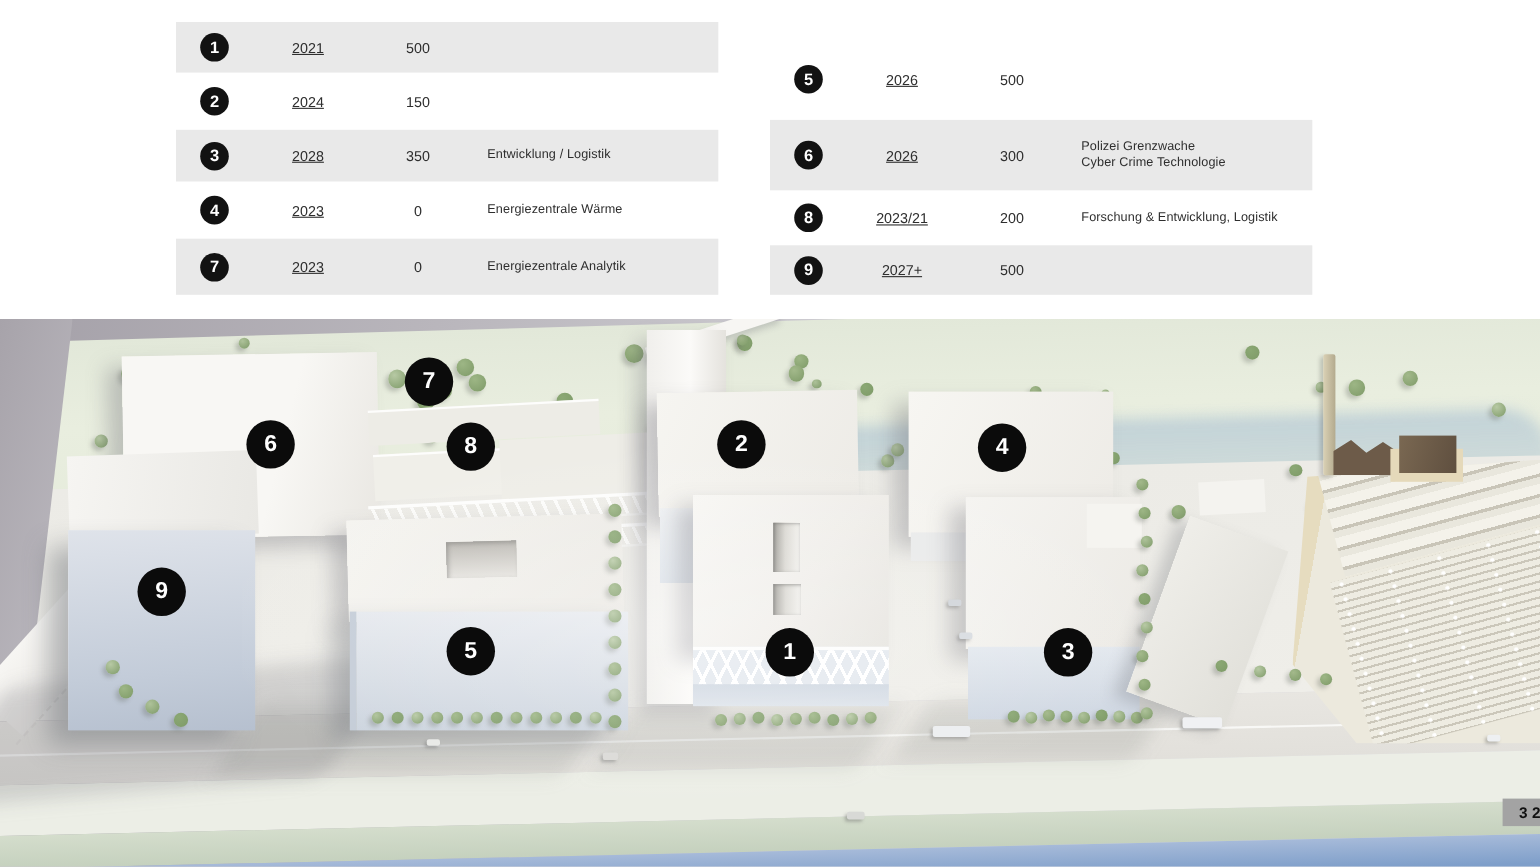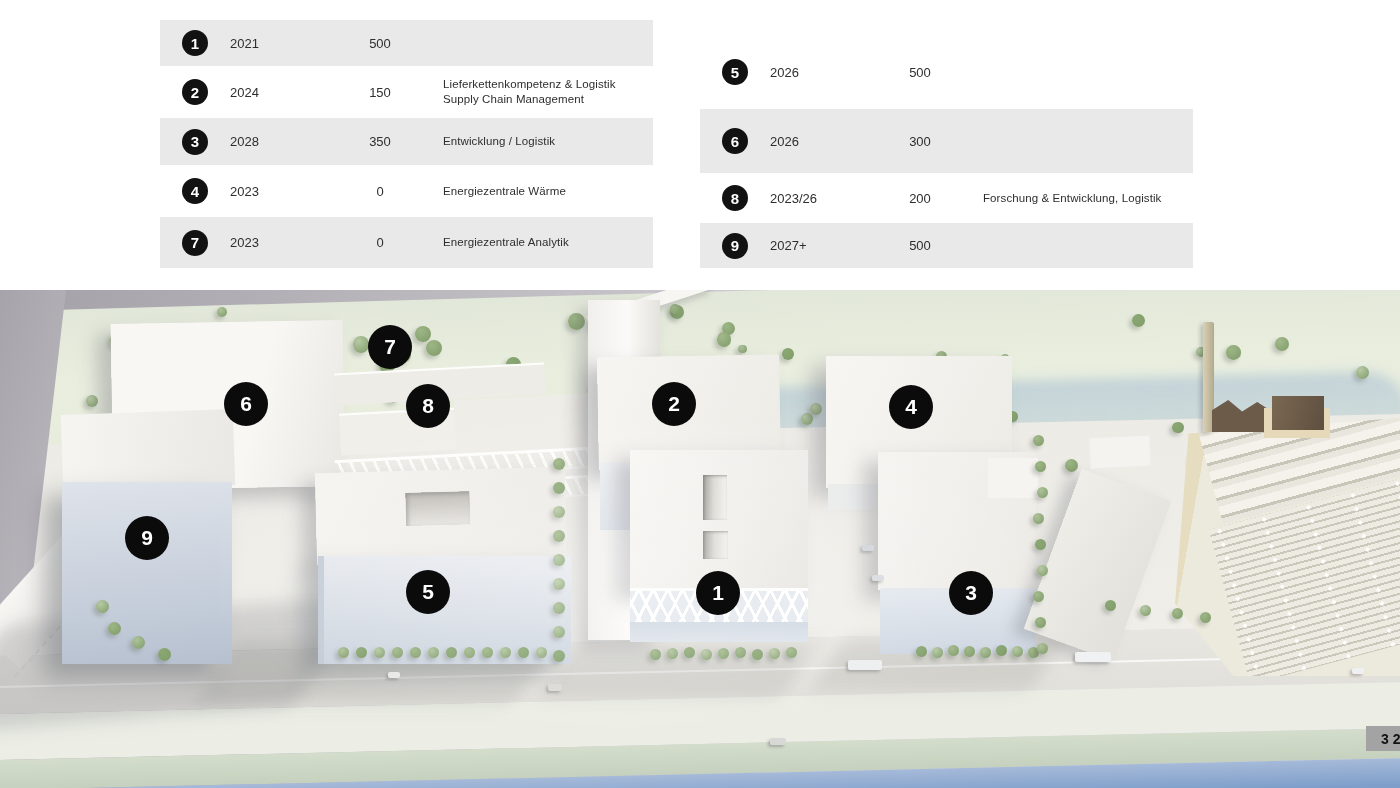--- a/index.html
+++ b/index.html
@@ -9,21 +9,21 @@
 
   
   .ptable{position:absolute;width:493px;}
   .ptable.left{left:160px;top:20px;}
   .ptable.right{left:700px;top:35px;}
   .prow{display:flex;align-items:center;}
   .prow.shaded{background:#e9e9e9;}
   .c-badge{width:70px;display:flex;justify-content:center;flex:none;}
   .badge{width:26px;height:26px;border-radius:50%;background:#121212;color:#fff;
          font-weight:bold;font-size:15px;display:flex;align-items:center;justify-content:center;}
-  .c-year{width:100px;font-size:13px;color:#2e2e2e;flex:none;}
+  .c-year{width:100px;text-align:center;font-size:13px;color:#2e2e2e;flex:none;text-decoration:underline;}
   .c-val{width:100px;text-align:center;font-size:13px;color:#2e2e2e;flex:none;}
   .c-desc{flex:1;padding-left:13px;padding-right:6px;font-size:11.5px;line-height:1.3;
           color:#2e2e2e;white-space:pre-line;letter-spacing:.1px;}
 
   
   .photo{position:absolute;left:0;top:290px;width:1400px;height:498px;overflow:hidden;
          background:linear-gradient(100deg,#a4a0a8 0%,#bab7bd 28%,#d3d2d7 58%,#dcdbe0 100%);}
   .photo *{position:absolute;}
 
   .backlawn{left:-20px;top:2px;width:1440px;height:178px;transform:rotate(-1.6deg);
@@ -143,22 +143,20 @@
         </div>
         <div class="c-year">2021</div>
         <div class="c-val">500</div>
       </div>
       <div class="prow" style="min-height: 52px;">
         <div class="c-badge">
           <div class="badge">2</div>
         </div>
         <div class="c-year">2024</div>
         <div class="c-val">150</div>
-        <div class="c-desc">Lieferkettenkompetenz &amp; Logistik
-Supply Chain Management</div>
       </div>
       <div class="prow shaded" style="min-height: 47px;">
         <div class="c-badge">
           <div class="badge">3</div>
         </div>
         <div class="c-year">2028</div>
         <div class="c-val">350</div>
         <div class="c-desc">Entwicklung / Logistik</div>
       </div>
       <div class="prow" style="min-height: 52px;">
@@ -187,26 +185,28 @@
         </div>
         <div class="c-year">2026</div>
         <div class="c-val">500</div>
       </div>
       <div class="prow shaded" style="min-height: 64px;">
         <div class="c-badge">
           <div class="badge">6</div>
         </div>
         <div class="c-year">2026</div>
         <div class="c-val">300</div>
+        <div class="c-desc">Polizei Grenzwache
+Cyber Crime Technologie</div>
       </div>
       <div class="prow" style="min-height: 50px;">
         <div class="c-badge">
           <div class="badge">8</div>
         </div>
-        <div class="c-year">2023/26</div>
+        <div class="c-year">2023/21</div>
         <div class="c-val">200</div>
         <div class="c-desc">Forschung &amp; Entwicklung, Logistik</div>
       </div>
       <div class="prow shaded" style="min-height: 45px;">
         <div class="c-badge">
           <div class="badge">9</div>
         </div>
         <div class="c-year">2027+</div>
         <div class="c-val">500</div>
       </div>

